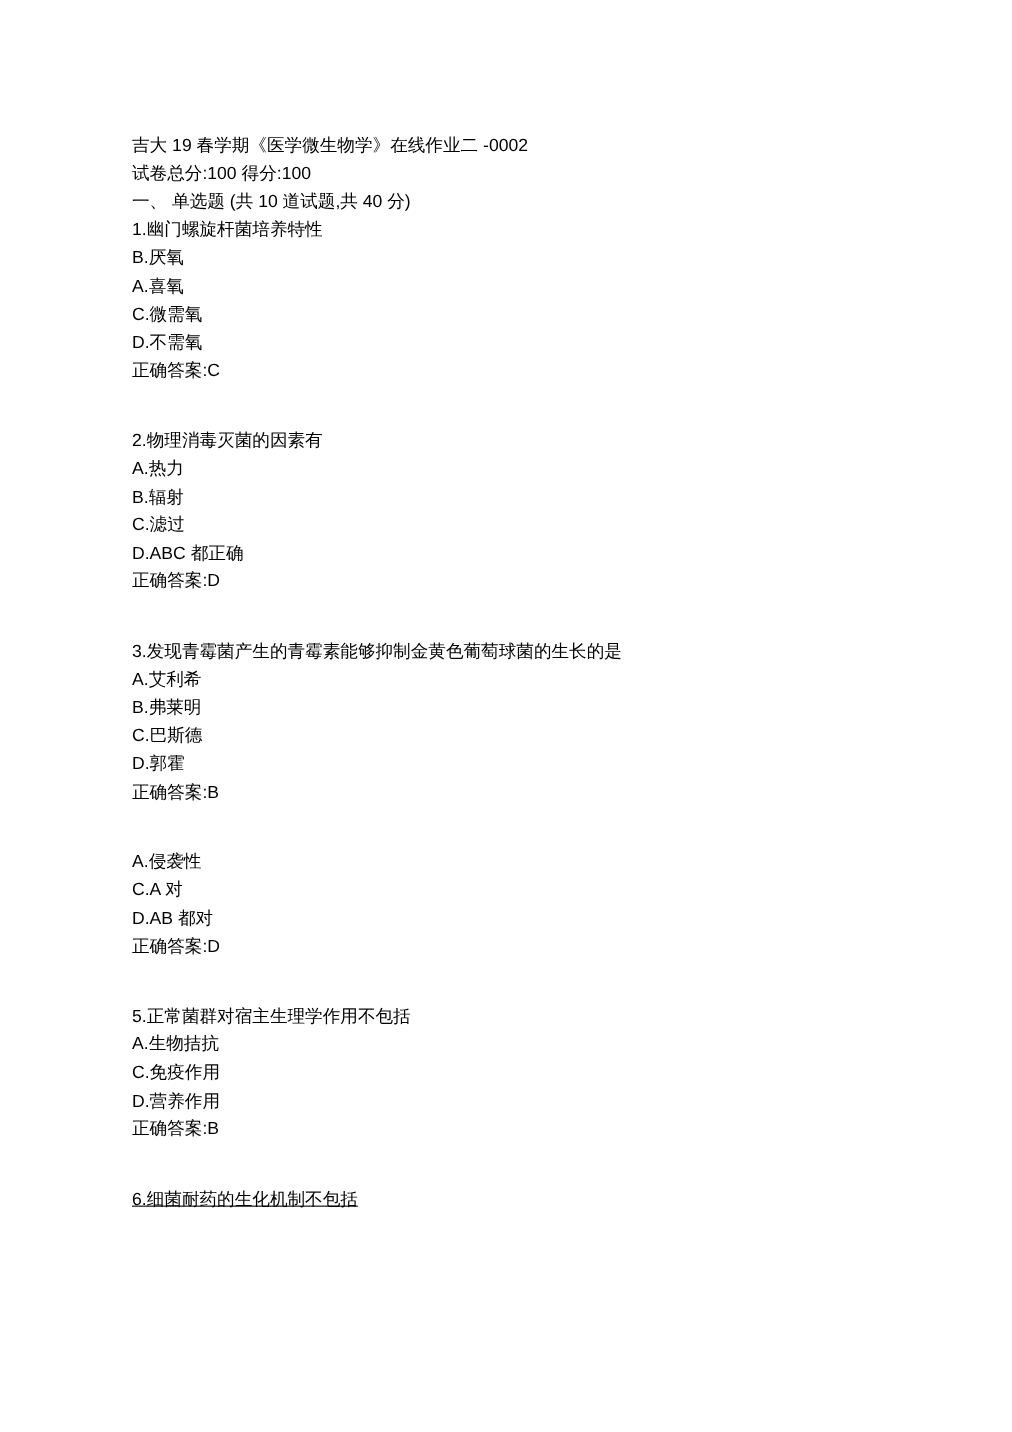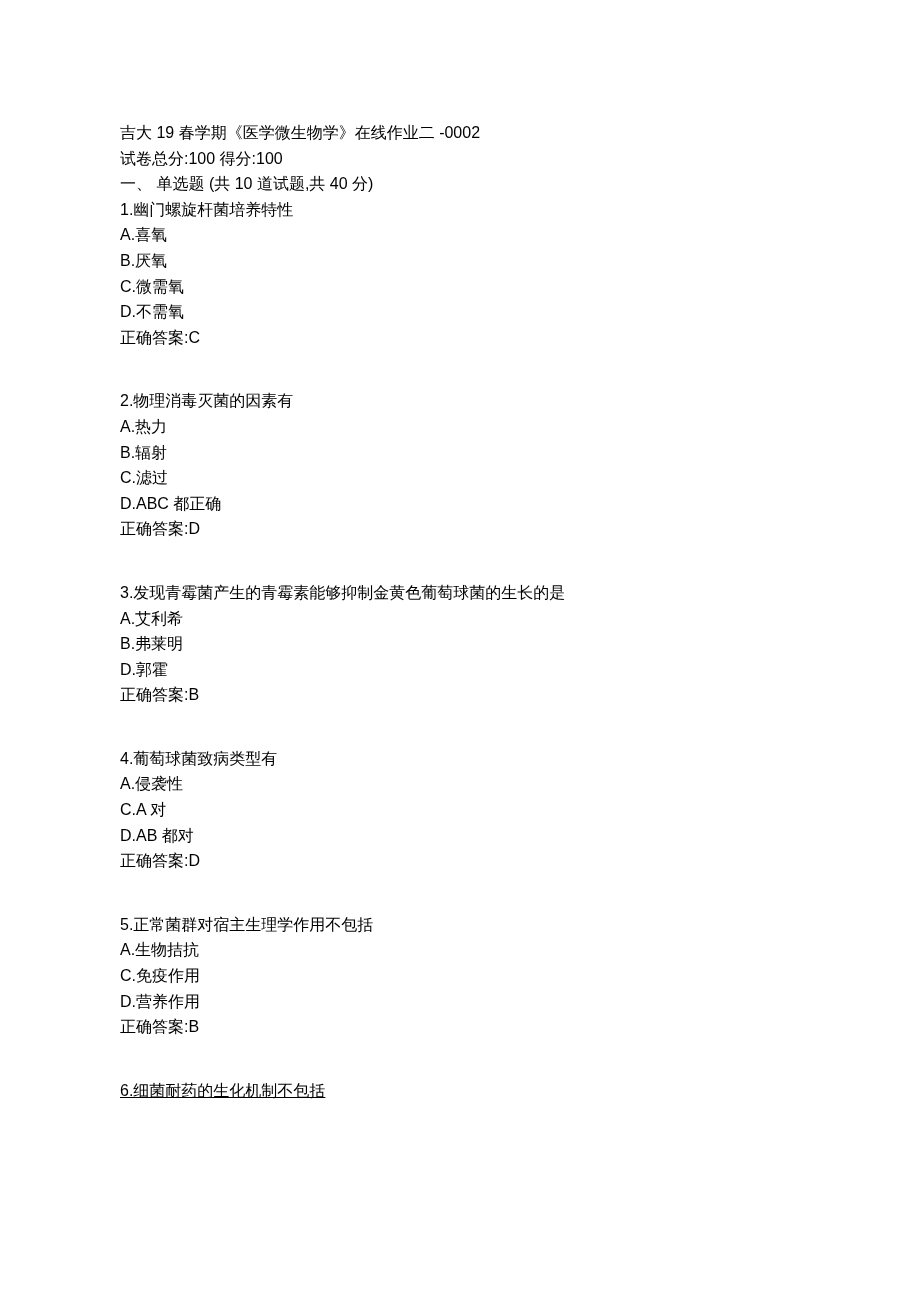--- a/index.html
+++ b/index.html
@@ -31,46 +31,46 @@
 </head>
 <body>
 
 <div class="page">
 
   <div class="block">
     <span class="line">吉大 19 春学期《医学微生物学》在线作业二  -0002</span>
     <span class="line">试卷总分:100      得分:100</span>
     <span class="line">一、  单选题  (共  10  道试题,共  40  分)</span>
     <span class="line">1.幽门螺旋杆菌培养特性</span>
+    <span class="line">B.厌氧</span>
     <span class="line">A.喜氧</span>
-    <span class="line">B.厌氧</span>
     <span class="line">C.微需氧</span>
     <span class="line">D.不需氧</span>
     <span class="line">正确答案:C</span>
   </div>
 
   <div class="block">
     <span class="line">2.物理消毒灭菌的因素有</span>
     <span class="line">A.热力</span>
     <span class="line">B.辐射</span>
     <span class="line">C.滤过</span>
     <span class="line">D.ABC 都正确</span>
     <span class="line">正确答案:D</span>
   </div>
 
   <div class="block">
     <span class="line">3.发现青霉菌产生的青霉素能够抑制金黄色葡萄球菌的生长的是</span>
     <span class="line">A.艾利希</span>
     <span class="line">B.弗莱明</span>
+    <span class="line">C.巴斯德</span>
     <span class="line">D.郭霍</span>
     <span class="line">正确答案:B</span>
   </div>
 
   <div class="block">
-    <span class="line">4.葡萄球菌致病类型有</span>
     <span class="line">A.侵袭性</span>
     <span class="line">C.A 对</span>
     <span class="line">D.AB 都对</span>
     <span class="line">正确答案:D</span>
   </div>
 
   <div class="block">
     <span class="line">5.正常菌群对宿主生理学作用不包括</span>
     <span class="line">A.生物拮抗</span>
     <span class="line">C.免疫作用</span>

